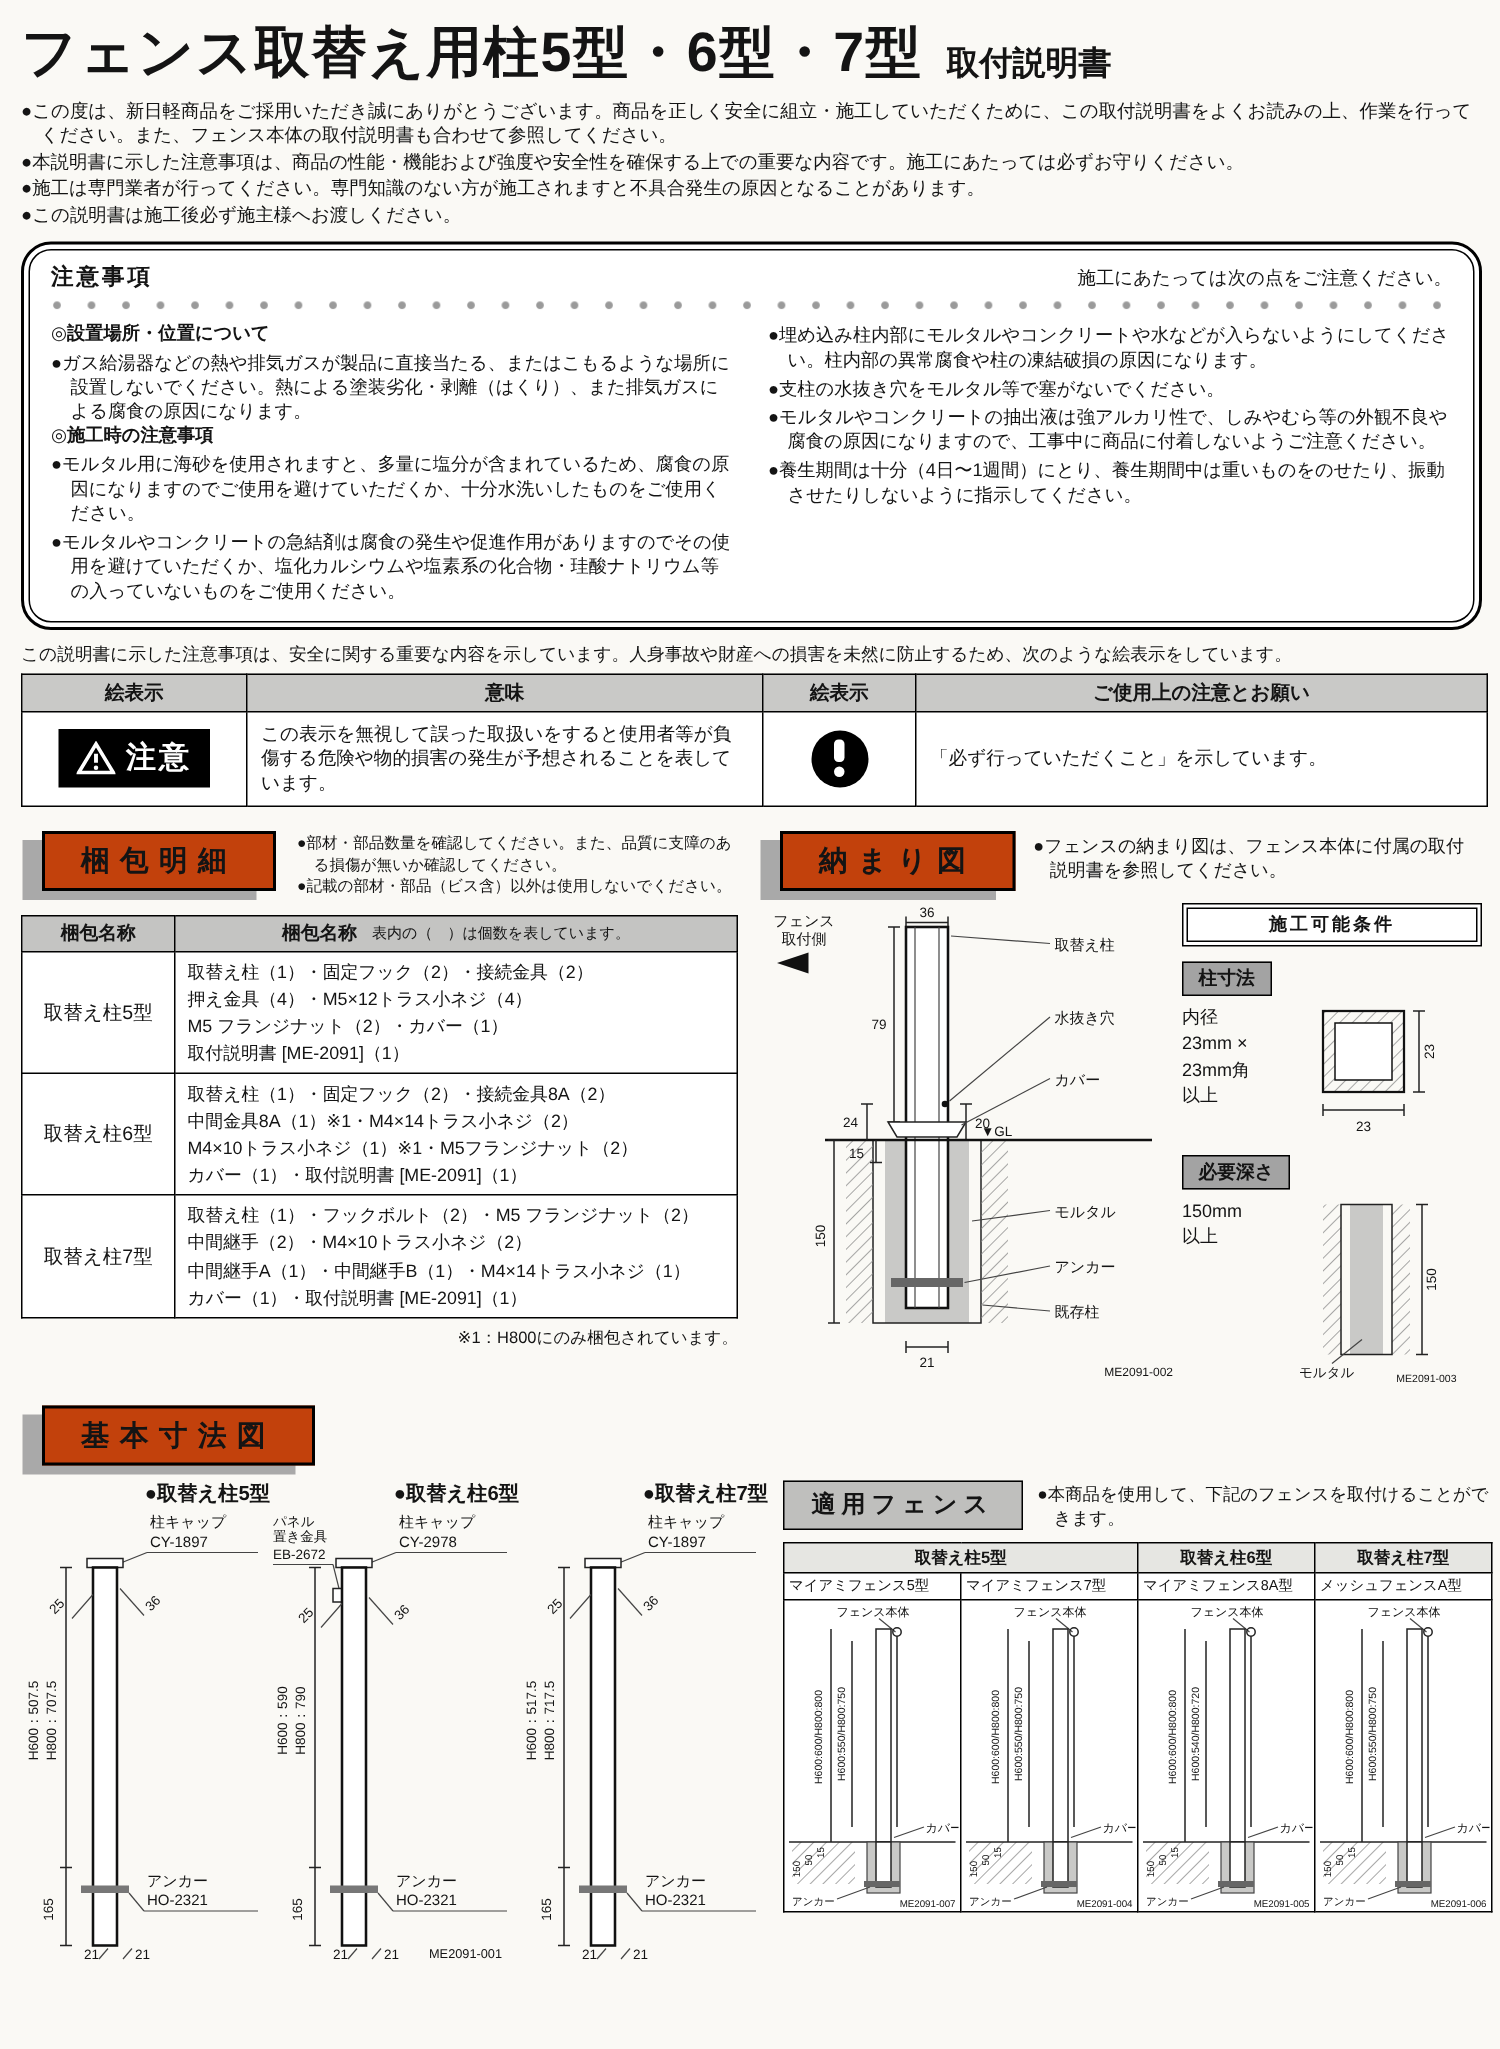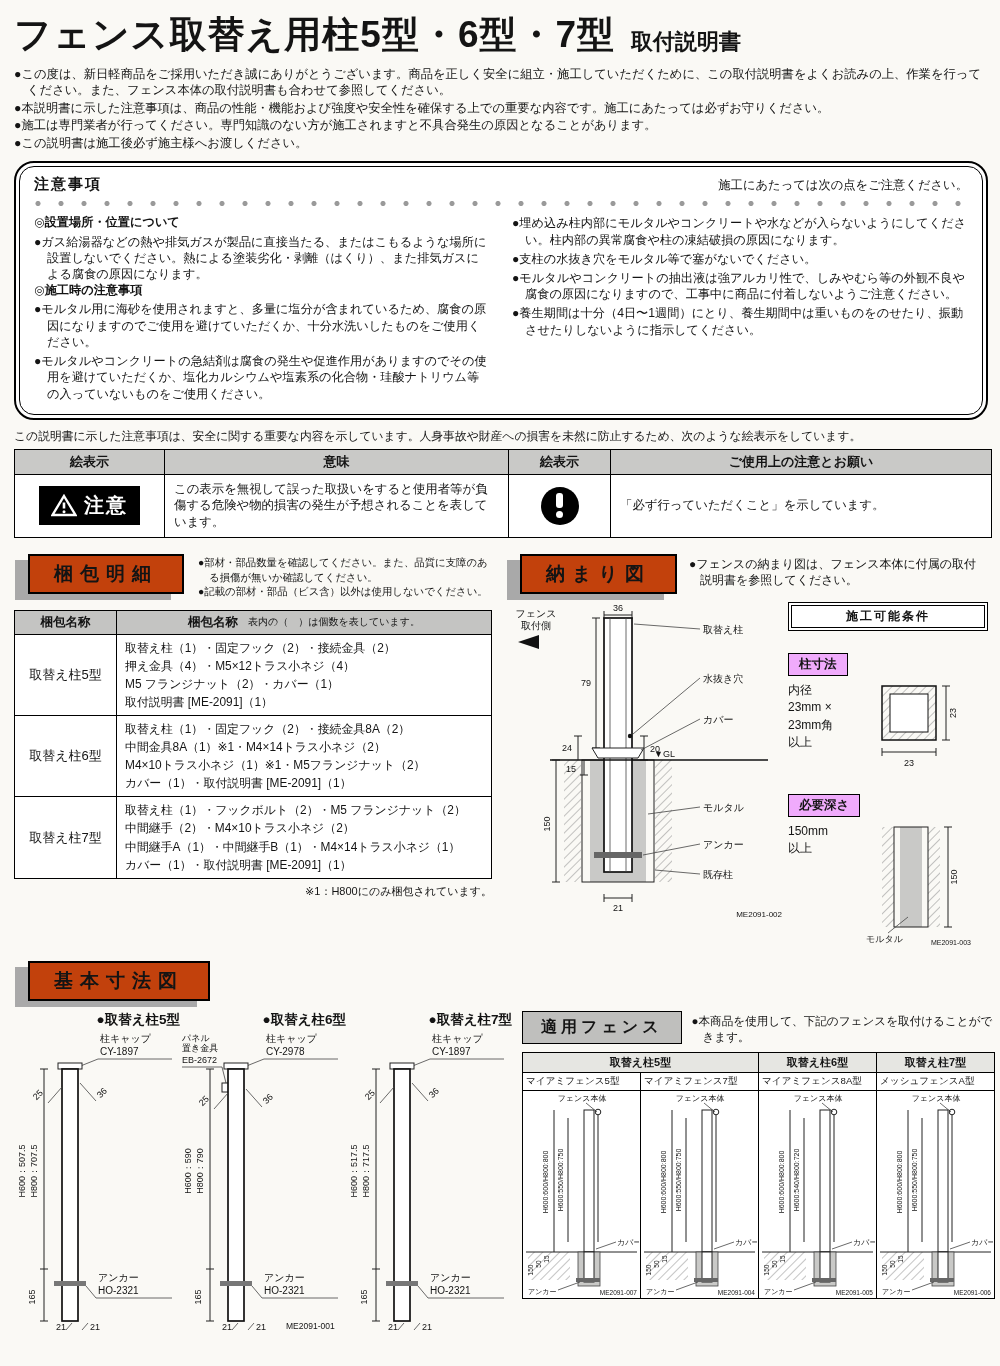--- a/index.html
+++ b/index.html
@@ -71,22 +71,22 @@
 
   .osa-head { display:flex; gap:12px; align-items:flex-start; padding-left:14px; }
   .osa-note { width:290px; font-size:12px; line-height:1.35; padding:2px 0 0 11px; text-indent:-11px; }
   .osa-body { display:flex; gap:4px; margin-top:8px; }
 
   
   .cond { width:200px; }
   .cond-hdr { position:relative; border:1.6px solid #000; background:#fff; text-align:center;
     font-size:12px; font-weight:900; letter-spacing:2px; padding:5px 2px; }
   .cond-hdr::after { content:""; position:absolute; inset:2px; border:1px solid #000; pointer-events:none; }
-  .cond-label { display:inline-block; border:1.4px solid #000; background:#f0abfc; padding:2px 10px;
-    font-size:12.5px; font-weight:bold; margin:22px 0 4px; }
+  .cond-label { display:inline-block; border:1.4px solid #000; background:#a3a3a3; padding:2px 10px;
+    font-size:12.5px; font-weight:bold; margin:10px 0 4px; }
   .cond-row { display:flex; gap:4px; }
   .cond-txt { width:72px; font-size:12px; line-height:1.45; padding-top:2px; }
 
   
   .basic-head { margin:14px 2px 0 18px; }
   .bottom-row { display:flex; gap:10px; margin:10px 2px 0 4px; }
   .posts-wrap { width:500px; position:relative; }
   .posts { display:flex;text-align:right; }
   .post-block { width:166px; }
   .post-title { font-size:13.5px; font-weight:bold; margin-bottom:2px; white-space:nowrap; }

